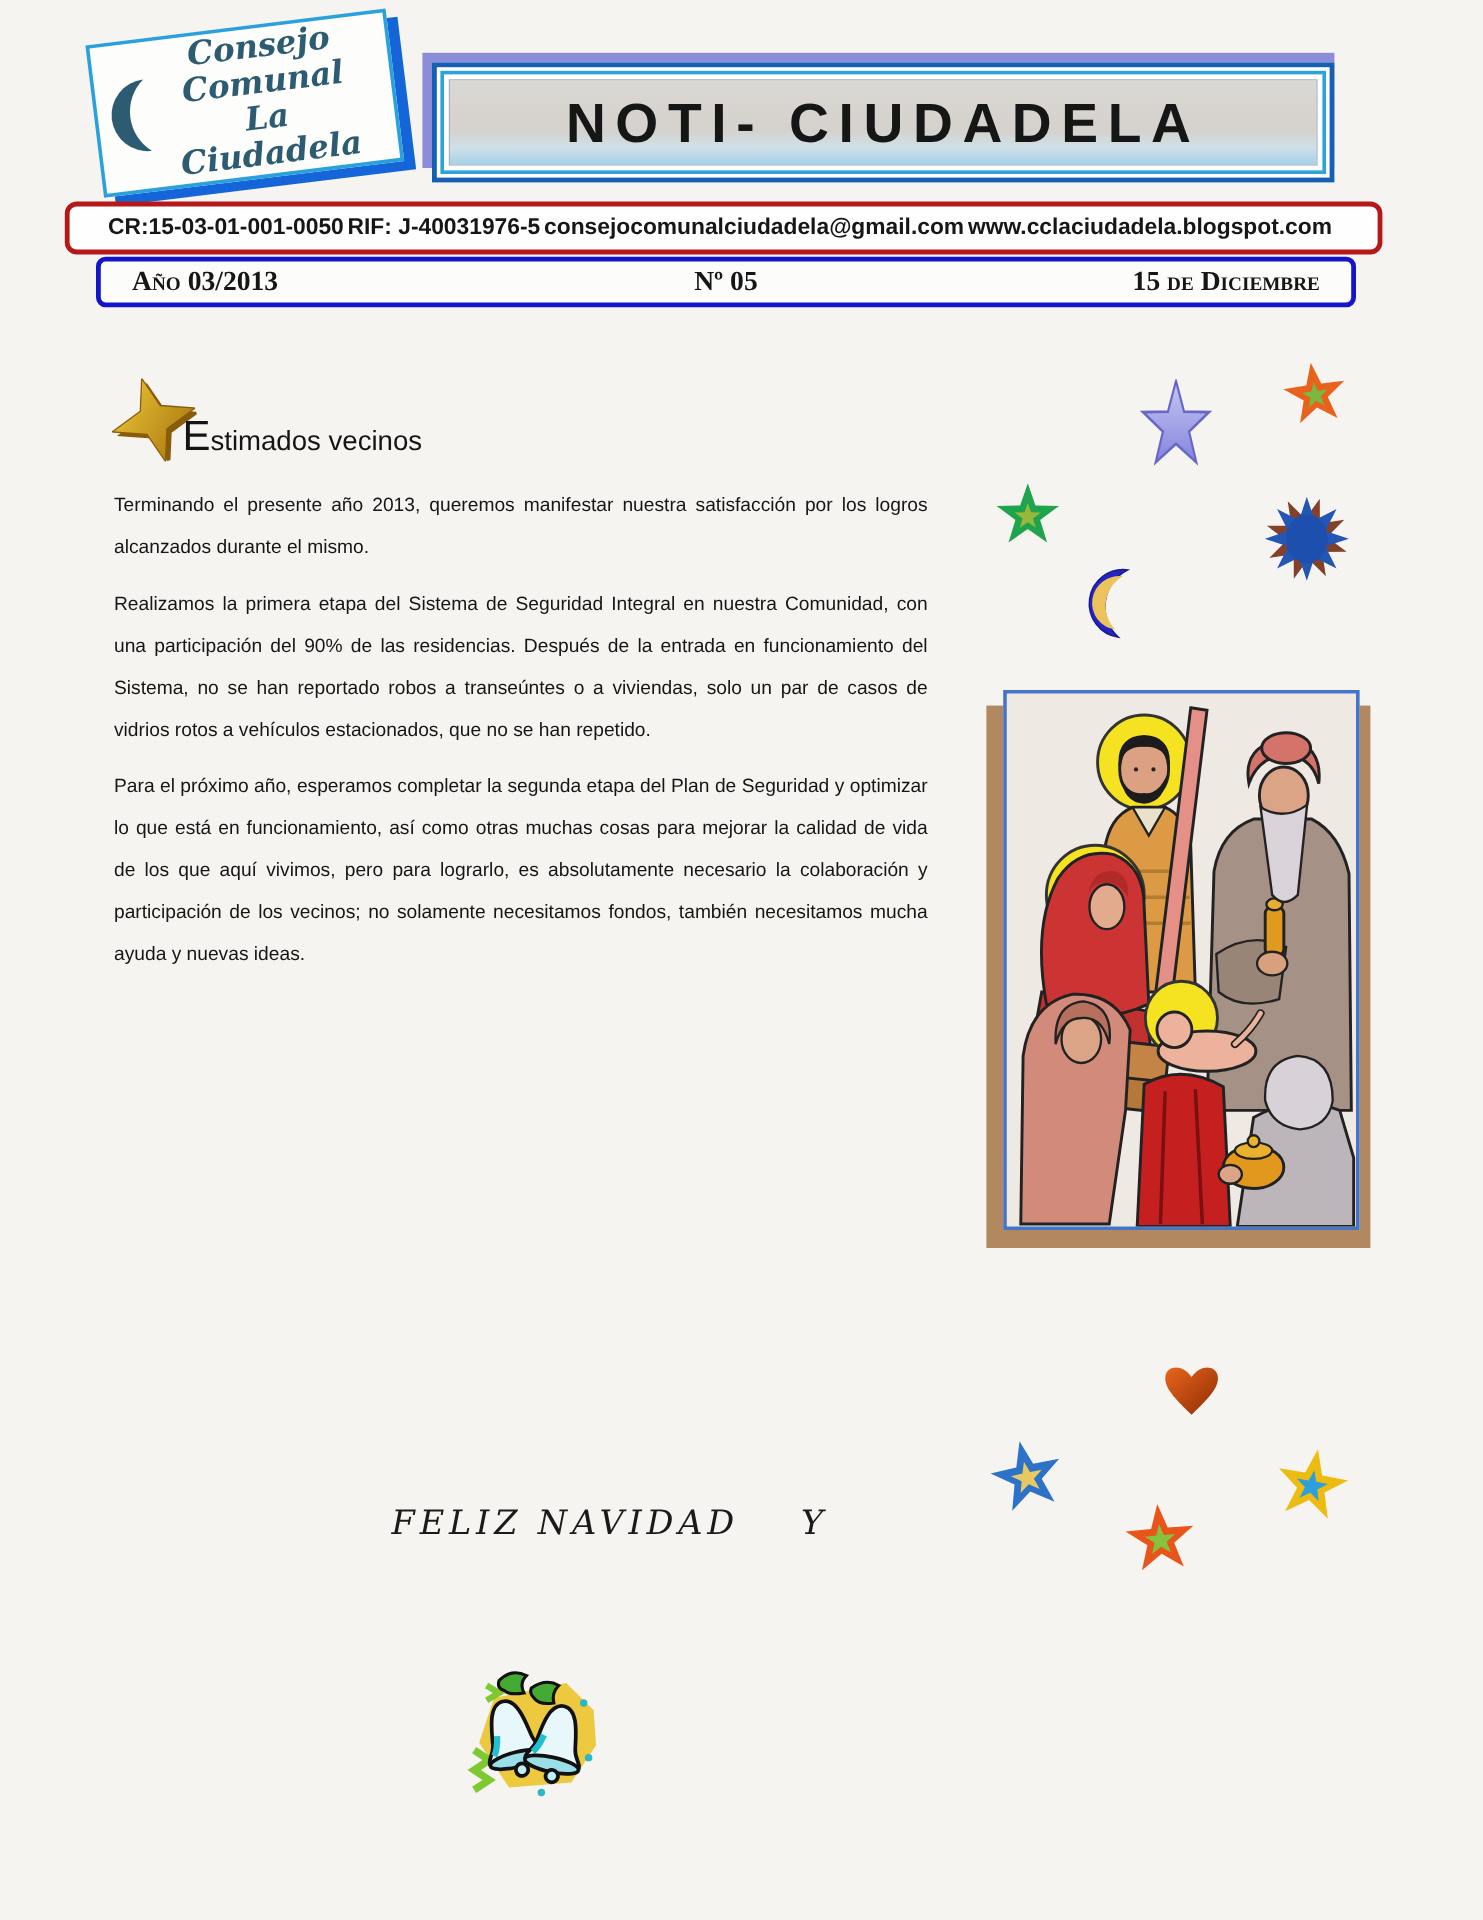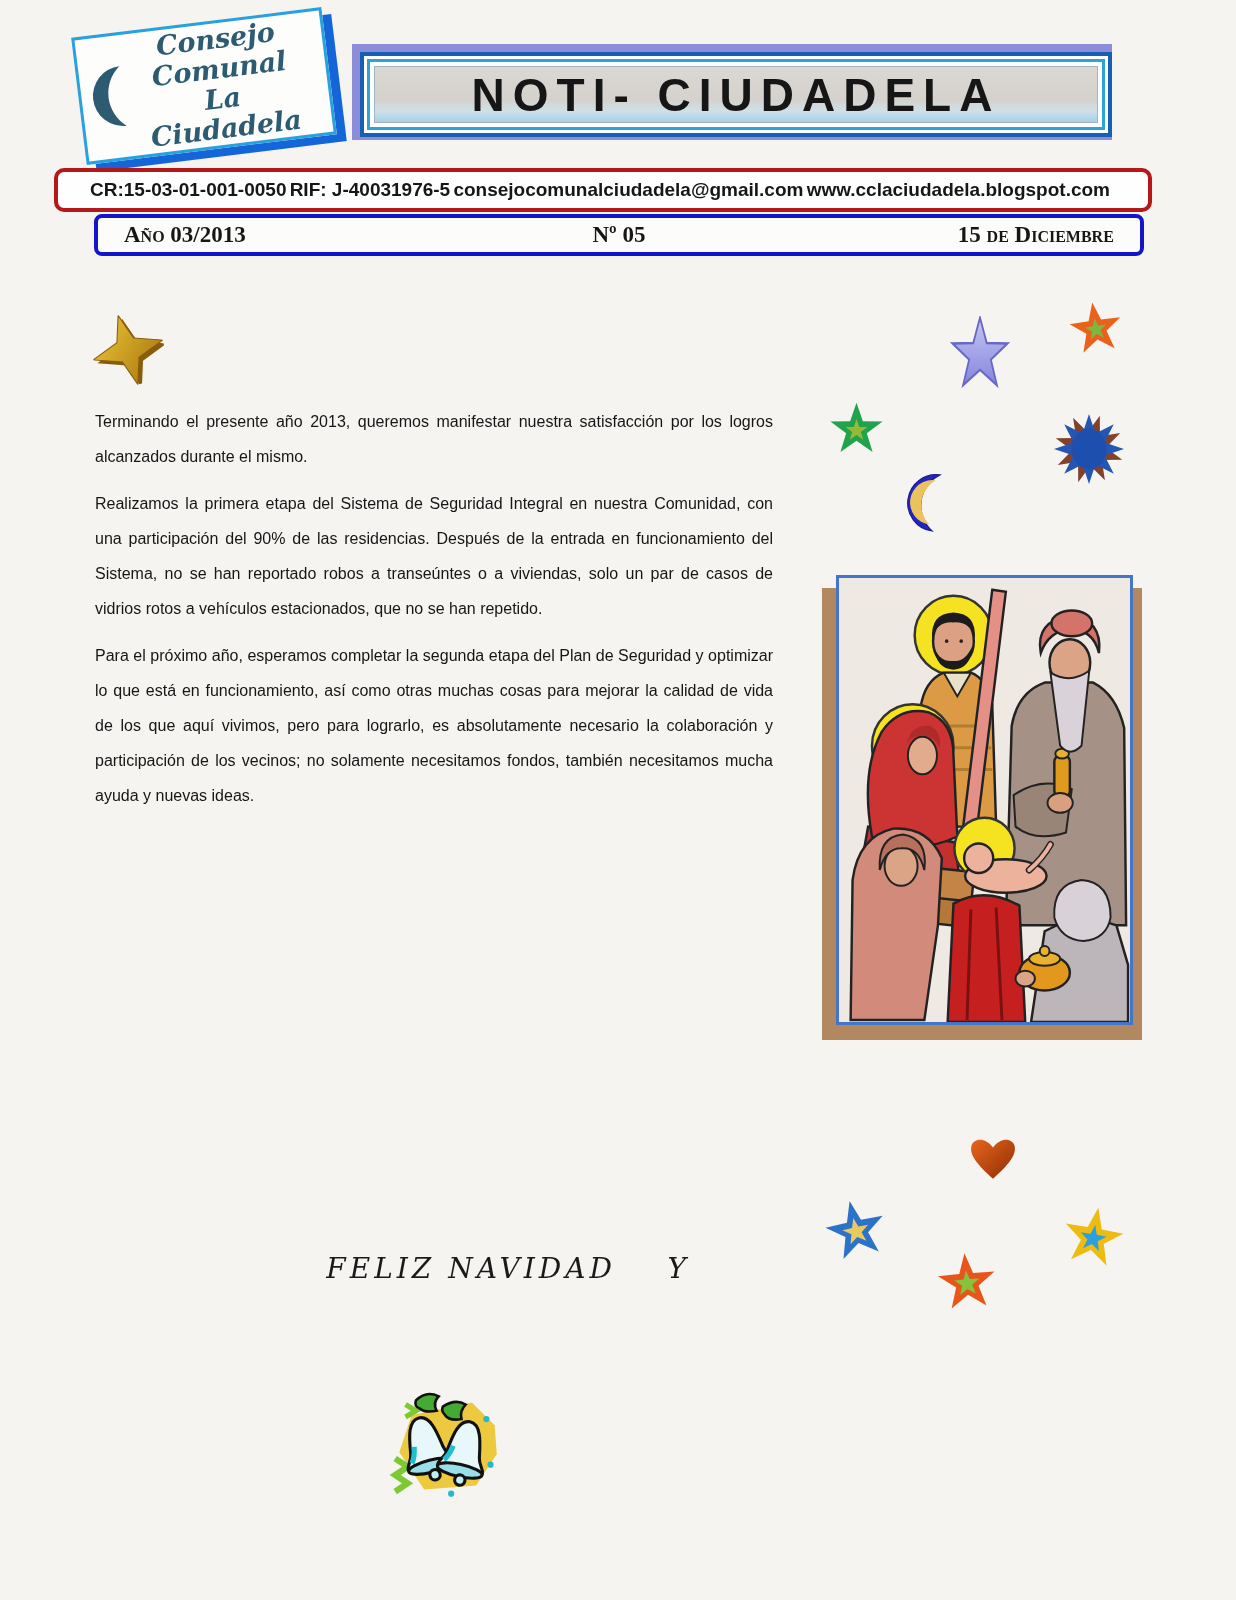--- a/index.html
+++ b/index.html
@@ -9,32 +9,32 @@
   
   .logo{position:absolute;left:78px;top:22px;width:252px;height:128px;background:#fdfdfc;
         border:3px solid #2aa0dc;box-shadow:9px 8px 0 #1466d8;transform:rotate(-7deg);
         display:flex;align-items:center;padding:4px 8px;box-sizing:border-box;}
   .logo-crescent{width:50px;height:72px;flex:0 0 auto;}
   .logo-text{flex:1;text-align:center;margin-left:-16px;font-family:"DejaVu Serif",serif;
              font-style:italic;font-weight:bold;color:#2d5c72;font-size:27px;line-height:1.12;}
 
   
   .masthead-shadow{position:absolute;left:352px;top:44px;width:760px;height:96px;background:#8c8cd8;}
-  .masthead{position:absolute;left:360px;top:52px;width:752px;height:85px;box-sizing:border-box;
+  .masthead{position:absolute;left:360px;top:52px;width:752px;height:100px;box-sizing:border-box;
             border:4px solid #1560b2;background:#fff;padding:3px;}
   .mh-mid{height:100%;box-sizing:border-box;border:3px solid #2da4d8;background:#fff;padding:4px;}
   .mh-inner{height:100%;box-sizing:border-box;border:1px solid #9fb6c0;display:flex;align-items:center;
             justify-content:center;background:linear-gradient(180deg,#dbd8d3 0%,#d5d2cd 60%,#cfe0e8 80%,#a6d1e8 100%);}
   .masthead-title{font-weight:600;font-size:46px;letter-spacing:8px;color:#161616;white-space:pre;}
 
   
   .info-bar{position:absolute;left:54px;top:168px;width:1098px;height:44px;box-sizing:border-box;
             border:4px solid #b41818;border-radius:10px;background:#fefefe;display:flex;align-items:center;
             justify-content:space-between;padding:0 38px 0 32px;font-weight:bold;font-size:19px;}
-  .issue-bar{position:absolute;left:94px;top:214px;width:1050px;height:42px;box-sizing:border-box;
+  .issue-bar{position:absolute;left:80px;top:214px;width:1050px;height:42px;box-sizing:border-box;
              border:4px solid #1414c8;border-radius:8px;background:#fcfcfb;display:flex;align-items:center;
              padding:0 26px;font-family:"Liberation Serif",serif;font-weight:bold;font-size:23px;}
   .issue-cell{width:33.33%;}
   .sc{font-variant:small-caps;}
   .issue-center{text-align:center;}
   .issue-right{text-align:right;}
 
   
   .greeting{position:absolute;left:152px;top:344px;font-size:23px;font-weight:500;color:#141414;display:block;}
   .greeting::first-letter{font-size:35px;}
@@ -98,20 +98,21 @@
     <defs>
       <linearGradient id="goldG" x1="0" y1="0" x2="1" y2="1">
         <stop offset="0" stop-color="#f2ce3c"></stop>
           <stop offset="1" stop-color="#a06c08"></stop>
       </linearGradient>
     </defs>
     <polygon points="50,0 62,36 100,50 62,64 50,100 38,64 0,50 38,36" transform="translate(4,6)" fill="#8a5c0a"></polygon>
     <polygon points="50,0 62,36 100,50 62,64 50,100 38,64 0,50 38,36" fill="url(#goldG)" stroke="#8a5c0a" stroke-width="1.5"></polygon>
   </svg>
 
+  <span class="greeting">Estimados vecinos</span>
   <div class="letter-body">
     <p>Terminando el presente año 2013, queremos manifestar nuestra satisfacción por los logros alcanzados durante el mismo.</p>
     <p>Realizamos la primera etapa del Sistema de Seguridad Integral en nuestra Comunidad, con una participación del 90% de las residencias. Después de la entrada en funcionamiento del Sistema, no se han reportado robos a transeúntes o a viviendas, solo un par de casos de vidrios rotos a vehículos estacionados, que no se han repetido.</p>
     <p>Para el próximo año, esperamos completar la segunda etapa del Plan de Seguridad y optimizar lo que está en funcionamiento, así como otras muchas cosas para mejorar la calidad de vida de los que aquí vivimos, pero para lograrlo, es absolutamente necesario la colaboración y participación de los vecinos; no solamente necesitamos fondos, también necesitamos mucha ayuda y nuevas ideas.</p>
   </div>
 
   <svg class="deco" style="left:950px;top:316px;width:60px;height:78px;" viewBox="0 0 100 100" preserveAspectRatio="none">
     <defs>
       <linearGradient id="lavG" x1="0" y1="0" x2="0" y2="1">
         <stop offset="0" stop-color="#c6c6f2"></stop>

